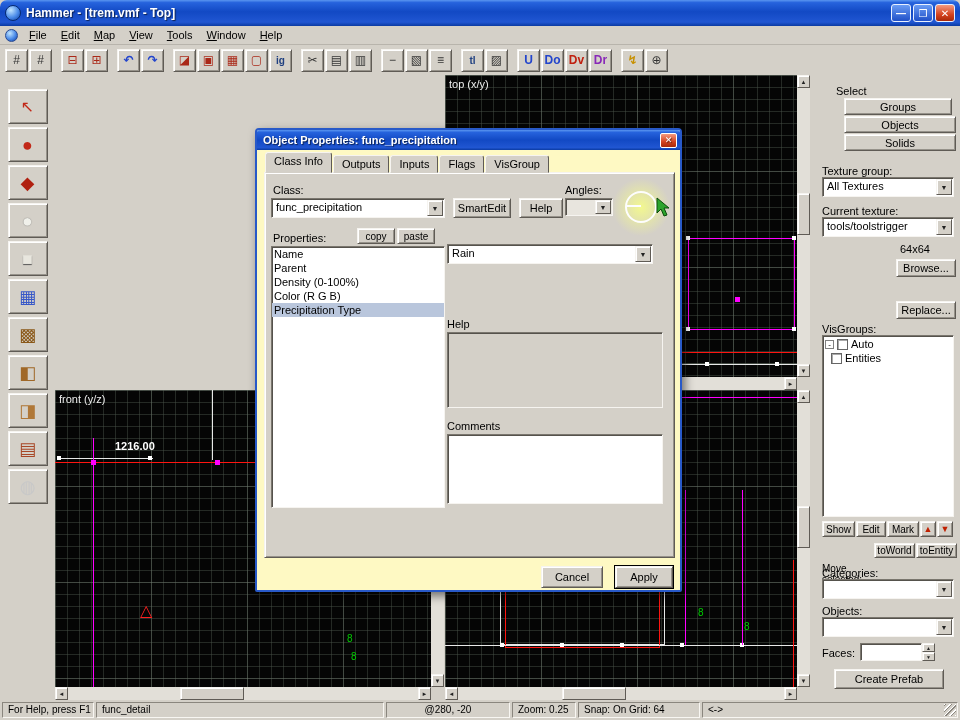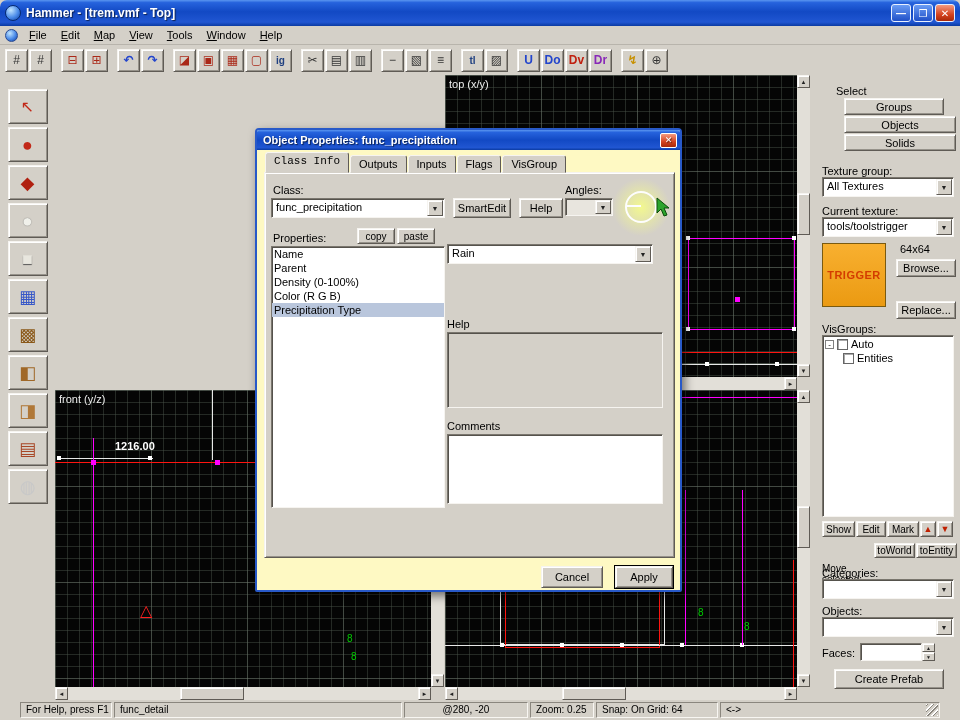--- a/index.html
+++ b/index.html
@@ -92,40 +92,40 @@
   .sthumbv{position:absolute;left:0;right:0;top:38%;height:42px;background:#d4d0c8;border:1px solid;border-color:#f6f4f0 #5f5b55 #5f5b55 #f6f4f0;box-shadow:inset 1px 1px 0 #fff;}
   .sthumbh{position:absolute;top:0;bottom:0;left:32%;width:64px;background:#d4d0c8;border:1px solid;border-color:#f6f4f0 #5f5b55 #5f5b55 #f6f4f0;box-shadow:inset 1px 1px 0 #fff;}
   .scorner{position:absolute;width:13px;height:13px;background:#d4d0c8;}
 
   
   #right-panel{position:absolute;left:814px;top:75px;width:146px;height:625px;background:#d4d0c8;}
   .listbox{background:#fff;border:1px solid;border-color:#7a766e #f6f4f0 #f6f4f0 #7a766e;box-shadow:inset 1px 1px 0 #55524c;position:absolute;overflow:hidden;}
   .lrow{height:14px;padding:1px 2px 0;white-space:nowrap;}
   .lrow.selected{background:#b9c6dc;}
   .vgrow{display:flex;align-items:center;gap:3px;padding:2px 2px 0;}
-  .vgrow.child{padding-left:20px;}
+  .vgrow.child{padding-left:8px;}
   .expander{width:9px;height:9px;border:1px solid #808080;background:#fff;font-size:8px;line-height:7px;text-align:center;flex:0 0 auto;}
   .cb{width:11px;height:11px;background:#fff;border:1px solid #666;box-shadow:inset 1px 1px 0 #aaa;flex:0 0 auto;}
   #tex-preview{position:absolute;left:8px;top:168px;width:64px;height:64px;background:linear-gradient(#f8b030,#eb9a12);border:1px solid #7a5a10;display:flex;align-items:center;justify-content:center;color:#d43c00;font-weight:bold;font-size:11px;letter-spacing:.5px;}
   .spin{position:absolute;display:flex;flex-direction:column;}
   .spin .sbtn{width:13px;height:9px;font-size:5px;}
 
   
-  #statusbar{position:absolute;left:0;top:700px;width:960px;height:20px;background:#d4d0c8;display:flex;gap:2px;padding:2px 20px;}
+  #statusbar{position:absolute;left:0;top:700px;width:960px;height:20px;background:#d4d0c8;display:flex;gap:2px;padding:2px 2px;}
   .seg{border:1px solid;border-color:#8a867e #f8f6f2 #f8f6f2 #8a867e;padding:1px 5px 0;font-size:10px;white-space:nowrap;overflow:hidden;}
   .s1{width:92px;} .s2{width:288px;} .s3{width:124px;text-align:center;} .s4{width:178px;text-align:center;} .s5{width:64px;} .s6{width:122px;} .s7{flex:1;position:relative;}
   .s7::after{content:"";position:absolute;right:1px;bottom:1px;width:12px;height:12px;background:repeating-linear-gradient(135deg,#fff 0 1px,#8a867e 1px 2px,transparent 2px 4px);}
 
   
   #dialog{position:absolute;left:255px;top:128px;width:427px;height:464px;background:#fef9c3;border:2px solid #2859c8;border-radius:4px 4px 2px 2px;box-shadow:3px 4px 10px rgba(0,0,0,.5);z-index:40;}
   #dlg-title{height:20px;border-radius:2px 2px 0 0;background:linear-gradient(180deg,#5a96f0 0%,#2663dd 12%,#1249c4 50%,#2056d2 88%,#0a3aa2 100%);display:flex;align-items:center;padding:0 3px 0 6px;color:#fff;font-weight:bold;font-size:11px;text-shadow:1px 1px 1px rgba(0,0,0,.6);}
   #dlg-close{margin-left:auto;width:17px;height:15px;border-radius:2px;background:linear-gradient(#f49a80,#d4421e 60%,#a82808);border:1px solid #fff;color:#fff;font-size:9px;line-height:13px;text-align:center;font-weight:bold;}
   #dlg-body{position:relative;width:100%;height:calc(100% - 20px);}
   .tab{position:relative;display:inline-block;height:18px;padding:2px 8px 0;background:#d4d0c8;border:1px solid;border-color:#f6f4f0 #5f5b55 #d4d0c8 #f6f4f0;border-radius:3px 3px 0 0;margin-right:1px;vertical-align:bottom;}
-  .tab.active{height:21px;z-index:5;font-weight:normal;font-family:Liberation Mono, monospace;}
+  .tab.active{height:21px;z-index:5;font-weight:normal;}
   #tabs{position:absolute;left:8px;top:1px;height:22px;display:flex;align-items:flex-end;z-index:4;}
   #tabpanel{position:absolute;left:7px;top:22px;width:411px;height:386px;}
   .glow{position:absolute;left:355px;top:28px;width:58px;height:58px;border-radius:50%;background:radial-gradient(closest-side,rgba(244,250,140,.95),rgba(244,250,140,0));}
   .angle-ring{position:absolute;left:368px;top:41px;width:32px;height:32px;border-radius:50%;border:2px solid #fdfdfd;}
   .angle-needle{position:absolute;left:370px;top:55px;width:14px;height:2px;background:#fdfdfd;}
   #cursor{position:absolute;left:399px;top:47px;z-index:6;}
 </style>
 </head>
 <body>
 
@@ -289,36 +289,33 @@
     <span class="sbtn">◄</span>
     <div class="strack">
         <div class="sthumbh"></div>
       </div>
     <span class="sbtn">►</span>
   </div>
   <div class="scorner" style="left:797px;top:687px;"></div>
 
   <div id="right-panel">
     <span class="label" style="left:22px;top:10px;">Select</span>
-    <span class="btn" style="left:30px;top:23px;width:100px;height:17px;">Groups</span>
+    <span class="btn" style="left:30px;top:23px;width:108px;height:17px;">Groups</span>
     <span class="btn" style="left:30px;top:41px;width:112px;height:17px;">Objects</span>
     <span class="btn" style="left:30px;top:59px;width:112px;height:17px;">Solids</span>
 
     <span class="label" style="left:8px;top:90px;">Texture group:</span>
     <div class="combo" style="left:8px;top:102px;width:132px;height:20px;">
       <span>All Textures</span>
       <span class="carrow">▼</span>
     </div>
     <span class="label" style="left:8px;top:130px;">Current texture:</span>
     <div class="combo" style="left:8px;top:142px;width:132px;height:20px;">
       <span>tools/toolstrigger</span>
       <span class="carrow">▼</span>
-    </div>
-    <div id="tex-preview">
-      <span>TRIGGER</span>
     </div>
     <span class="label" style="left:86px;top:168px;">64x64</span>
     <span class="btn" style="left:82px;top:184px;width:60px;height:18px;">Browse...</span>
     <span class="btn" style="left:82px;top:226px;width:60px;height:18px;">Replace...</span>
 
     <span class="label" style="left:8px;top:248px;">VisGroups:</span>
     <div class="listbox" style="left:8px;top:260px;width:132px;height:182px;">
       <div class="vgrow">
         <span class="expander">-</span>
         <span class="cb"></span>

